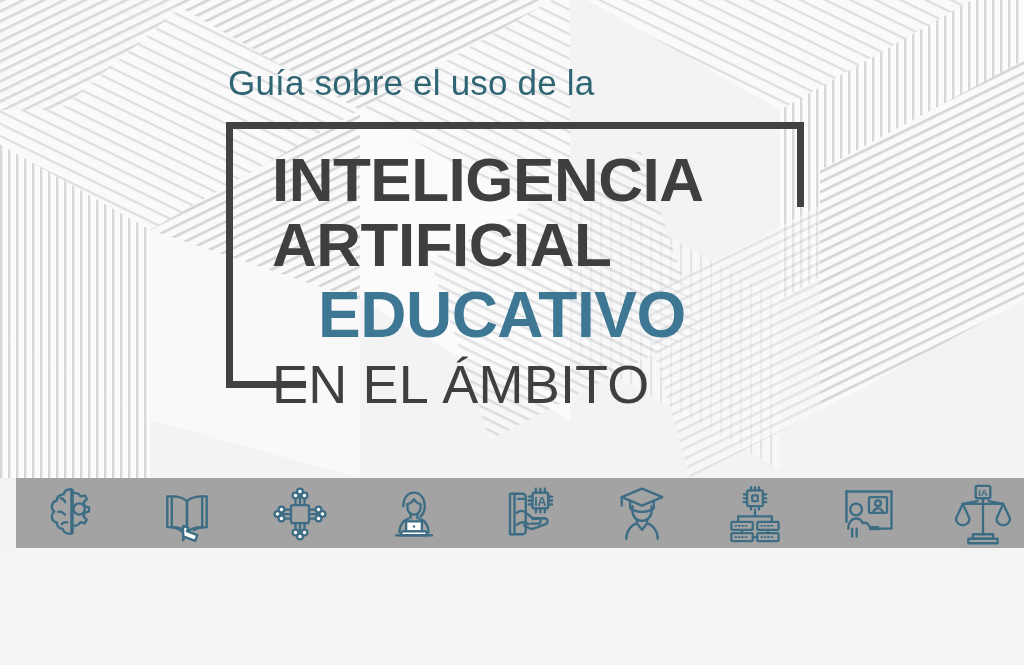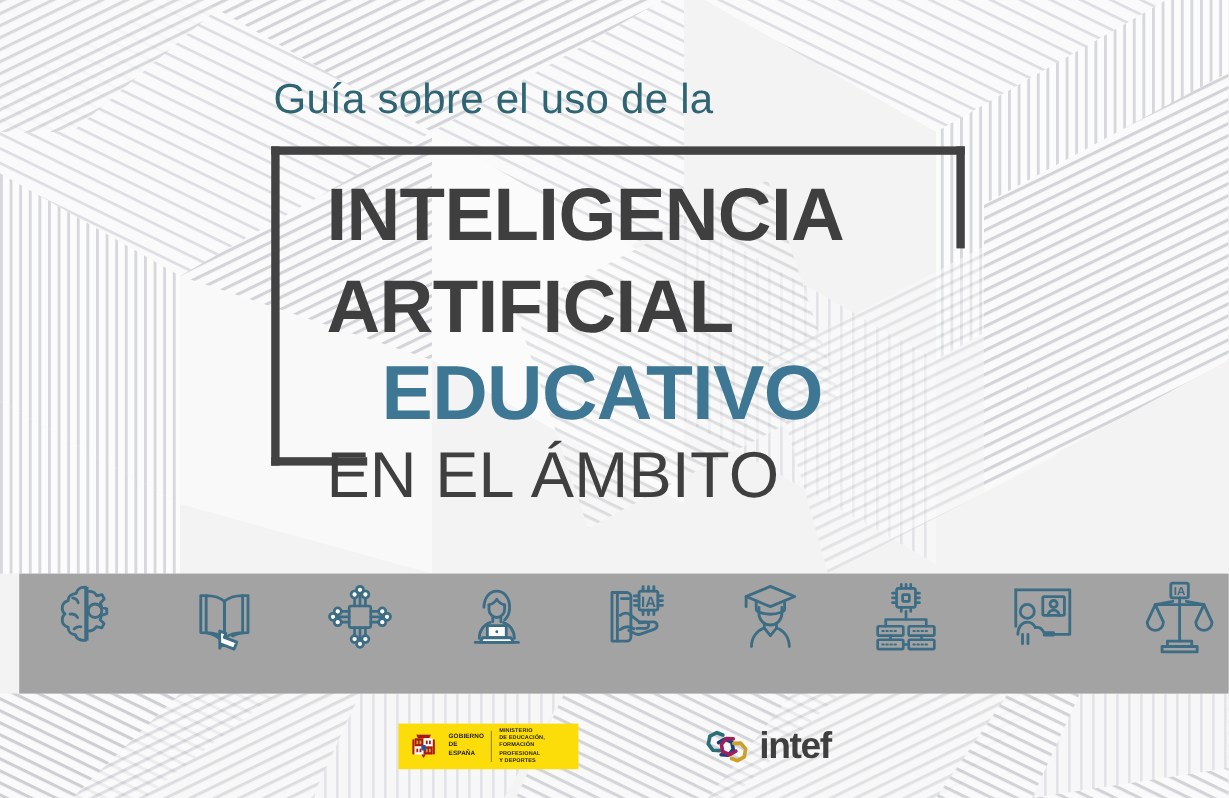--- a/index.html
+++ b/index.html
@@ -5,21 +5,21 @@
 <style>
   * { margin:0; padding:0; box-sizing:border-box; }
   html,body { width:1024px; height:665px; overflow:hidden; }
   body {
     font-family:"Liberation Sans", sans-serif;
     background:#f4f4f4;
     position:relative;
   }
   #cover {
     position:absolute; inset:0;
-    width:1024px; height:665px;
+    width:1024px; height:548px;
     overflow:hidden;
     background:#f3f3f3;
   }
 
   
   .bg-layer { position:absolute; inset:0; }
   .bg-base { background:#f2f2f2; }
 
   
   #icon-band {
@@ -49,21 +49,21 @@
     left:228px; top:63px;
     font-size:35px; font-weight:400; letter-spacing:.2px;
     color:#2f6473;
   }
   #headline { position:absolute; z-index:5; left:272px; top:150px; }
   #headline .l {
     display:block; line-height:.98;
     color:#3f3f3f; white-space:nowrap;
   }
   .l1, .l2 { font-size:62px; font-weight:700; letter-spacing:-.5px; }
-  .l2 { margin-top:16px; }
+  .l2 { margin-top:4px; }
   .l3 { font-size:54px; font-weight:400; letter-spacing:.2px; margin-top:12px; }
   .l4 {
     font-size:64px; font-weight:700; letter-spacing:-.5px;
     color:#3d7794 !important; margin-top:8px; padding-left:46px;
   }
 
   
   #footer {
     position:absolute; left:0; top:578px; width:1024px; height:87px;
     z-index:6;

